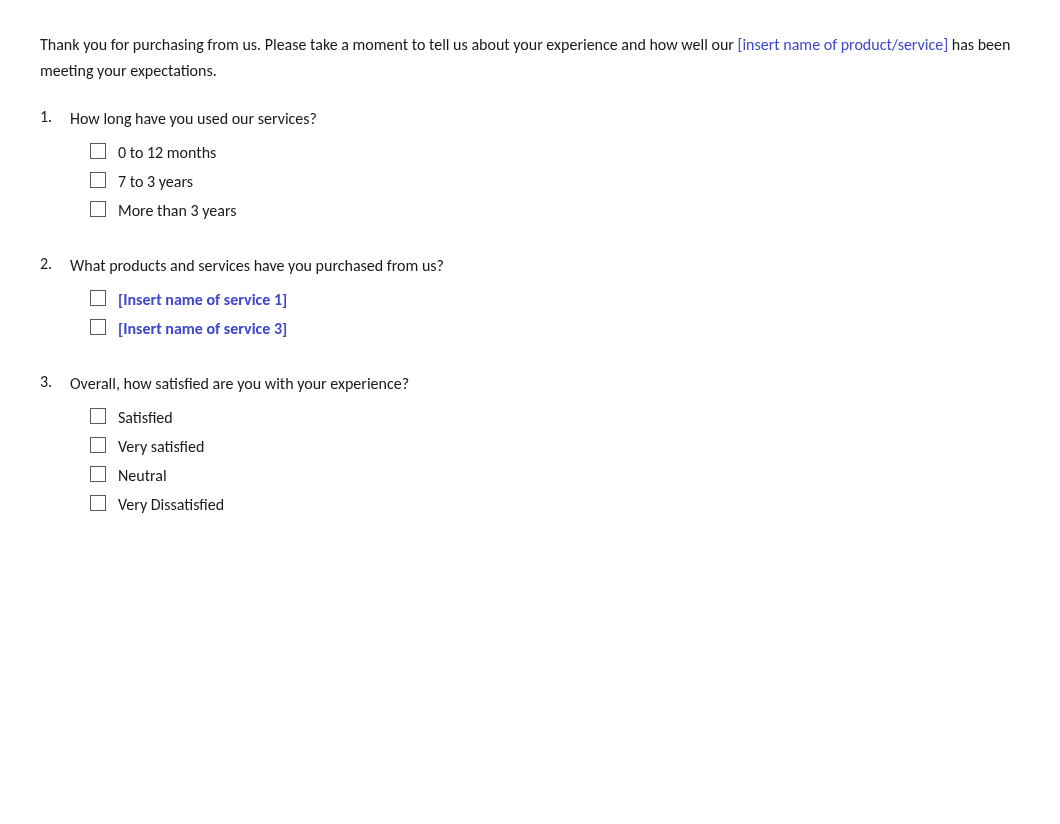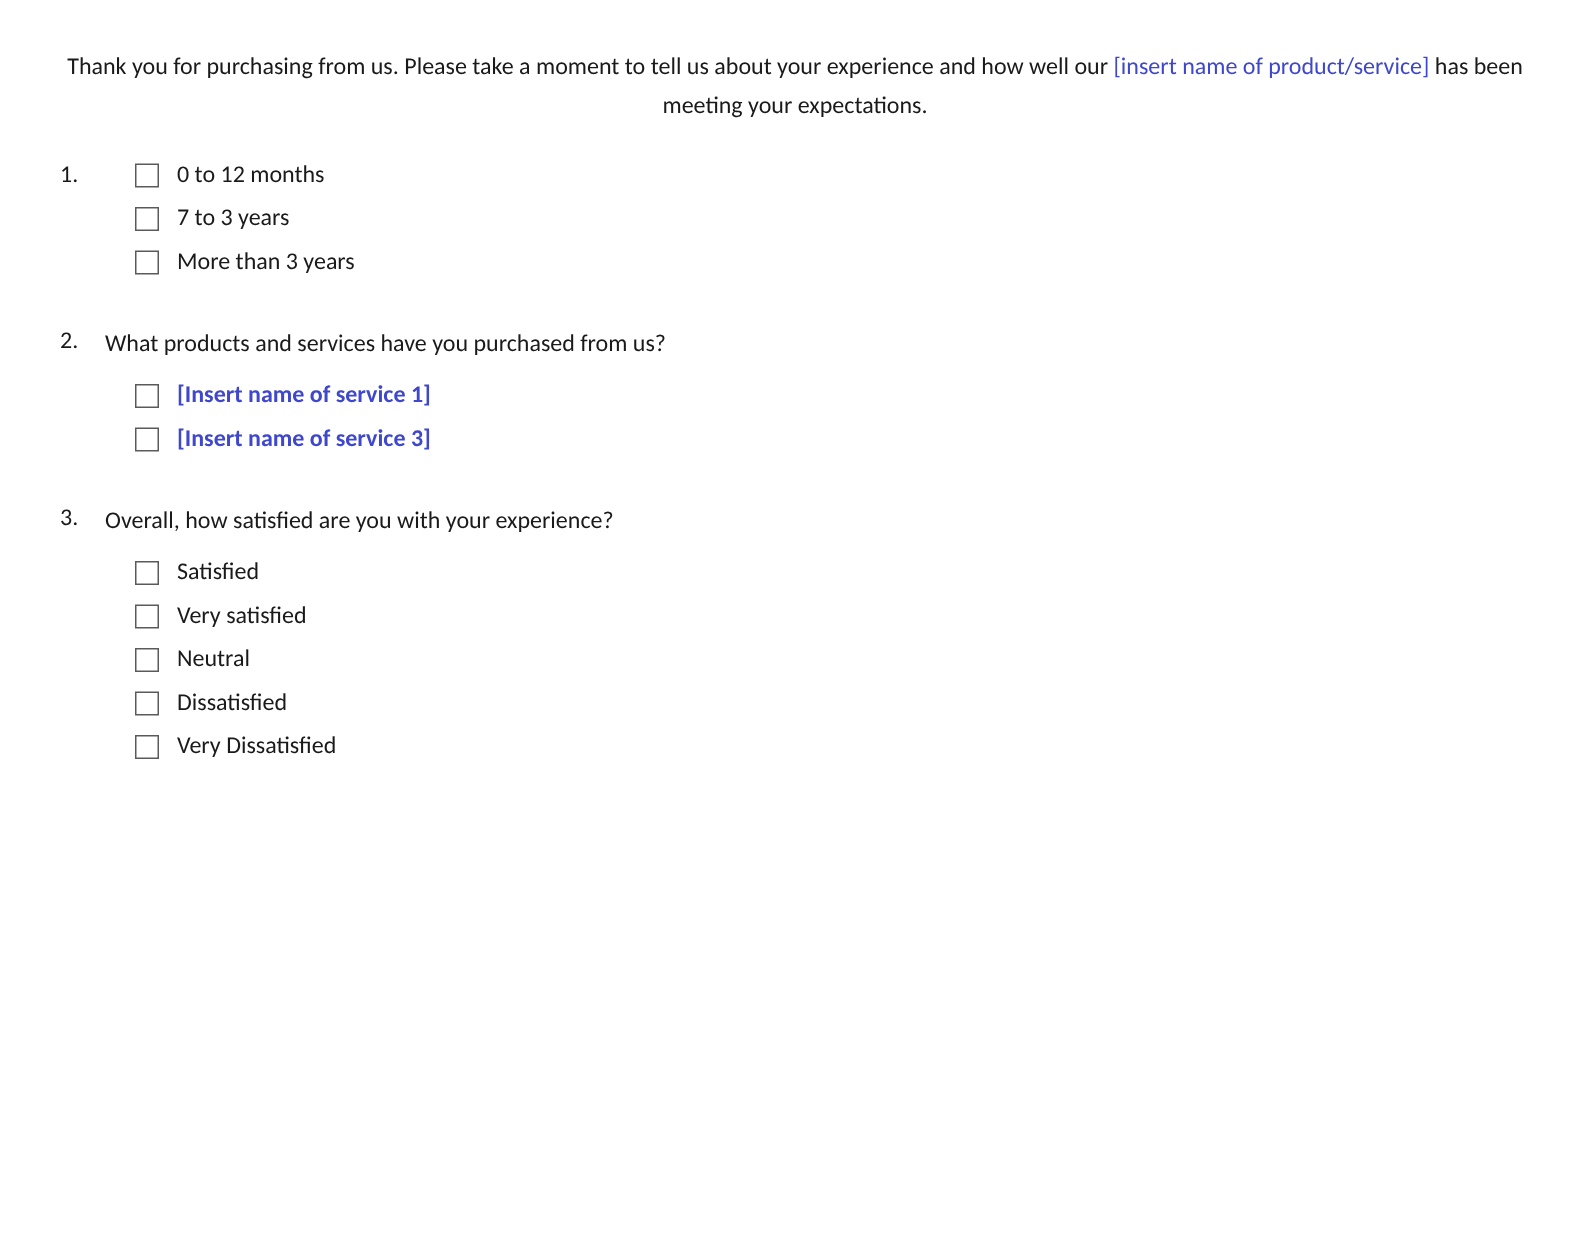--- a/index.html
+++ b/index.html
@@ -16,21 +16,20 @@
       padding: 32px 40px;
       width: 1060px;
       min-height: 824px;
     }
 
     .intro-text {
       font-size: 16px;
       line-height: 1.6;
       margin-bottom: 24px;
       color: #1a1a1a;
-      text-align: center;
     }
 
     .intro-link {
       color: #3f48cc;
       text-decoration: none;
     }
 
     .questions-list {
       list-style: none;
       padding: 0;
@@ -62,21 +61,21 @@
     }
 
     .options-list {
       list-style: none;
       padding: 0;
       margin-left: 20px;
     }
 
     .option-item {
       display: flex;
-      align-items: center;
+      align-items: flex-start;
       margin-bottom: 10px;
       font-size: 16px;
       color: #1a1a1a;
     }
 
     .option-item input[type="checkbox"] {
       width: 16px;
       height: 16px;
       margin-right: 12px;
       border: 1.5px solid #5a5a5a;
@@ -111,20 +110,21 @@
 <body>
 
 <p class="intro-text">
   <span>Thank you for purchasing from us. Please take a moment to tell us about your experience and how well our </span><a class="intro-link">[insert name of product/service]</a><span> has been meeting your expectations.</span>
 </p>
 
 <ol class="questions-list" id="questions-container">
 <li class="question-item">
       <span class="question-number">1.</span>
       <div class="question-content">
+        <div class="question-text">How long have you used our services?</div>
         <ul class="options-list">
           <li class="option-item">
             <input type="checkbox" style="">
             <span class="option-label">0 to 12 months</span>
           </li>
           <li class="option-item">
             <input type="checkbox" style="">
             <span class="option-label">7 to 3 years</span>
           </li>
           <li class="option-item">
@@ -162,22 +162,18 @@
           <li class="option-item">
             <input type="checkbox" style="">
             <span class="option-label">Very satisfied</span>
           </li>
           <li class="option-item">
             <input type="checkbox" style="">
             <span class="option-label">Neutral</span>
           </li>
           <li class="option-item">
             <input type="checkbox" style="">
-            <span class="option-label">Dissatisfied</span>
-          </li>
-          <li class="option-item">
-            <input type="checkbox" style="">
             <span class="option-label">Very Dissatisfied</span>
           </li>
         </ul>
       </div>
     </li>
   </ol>
 
 </body></html>

